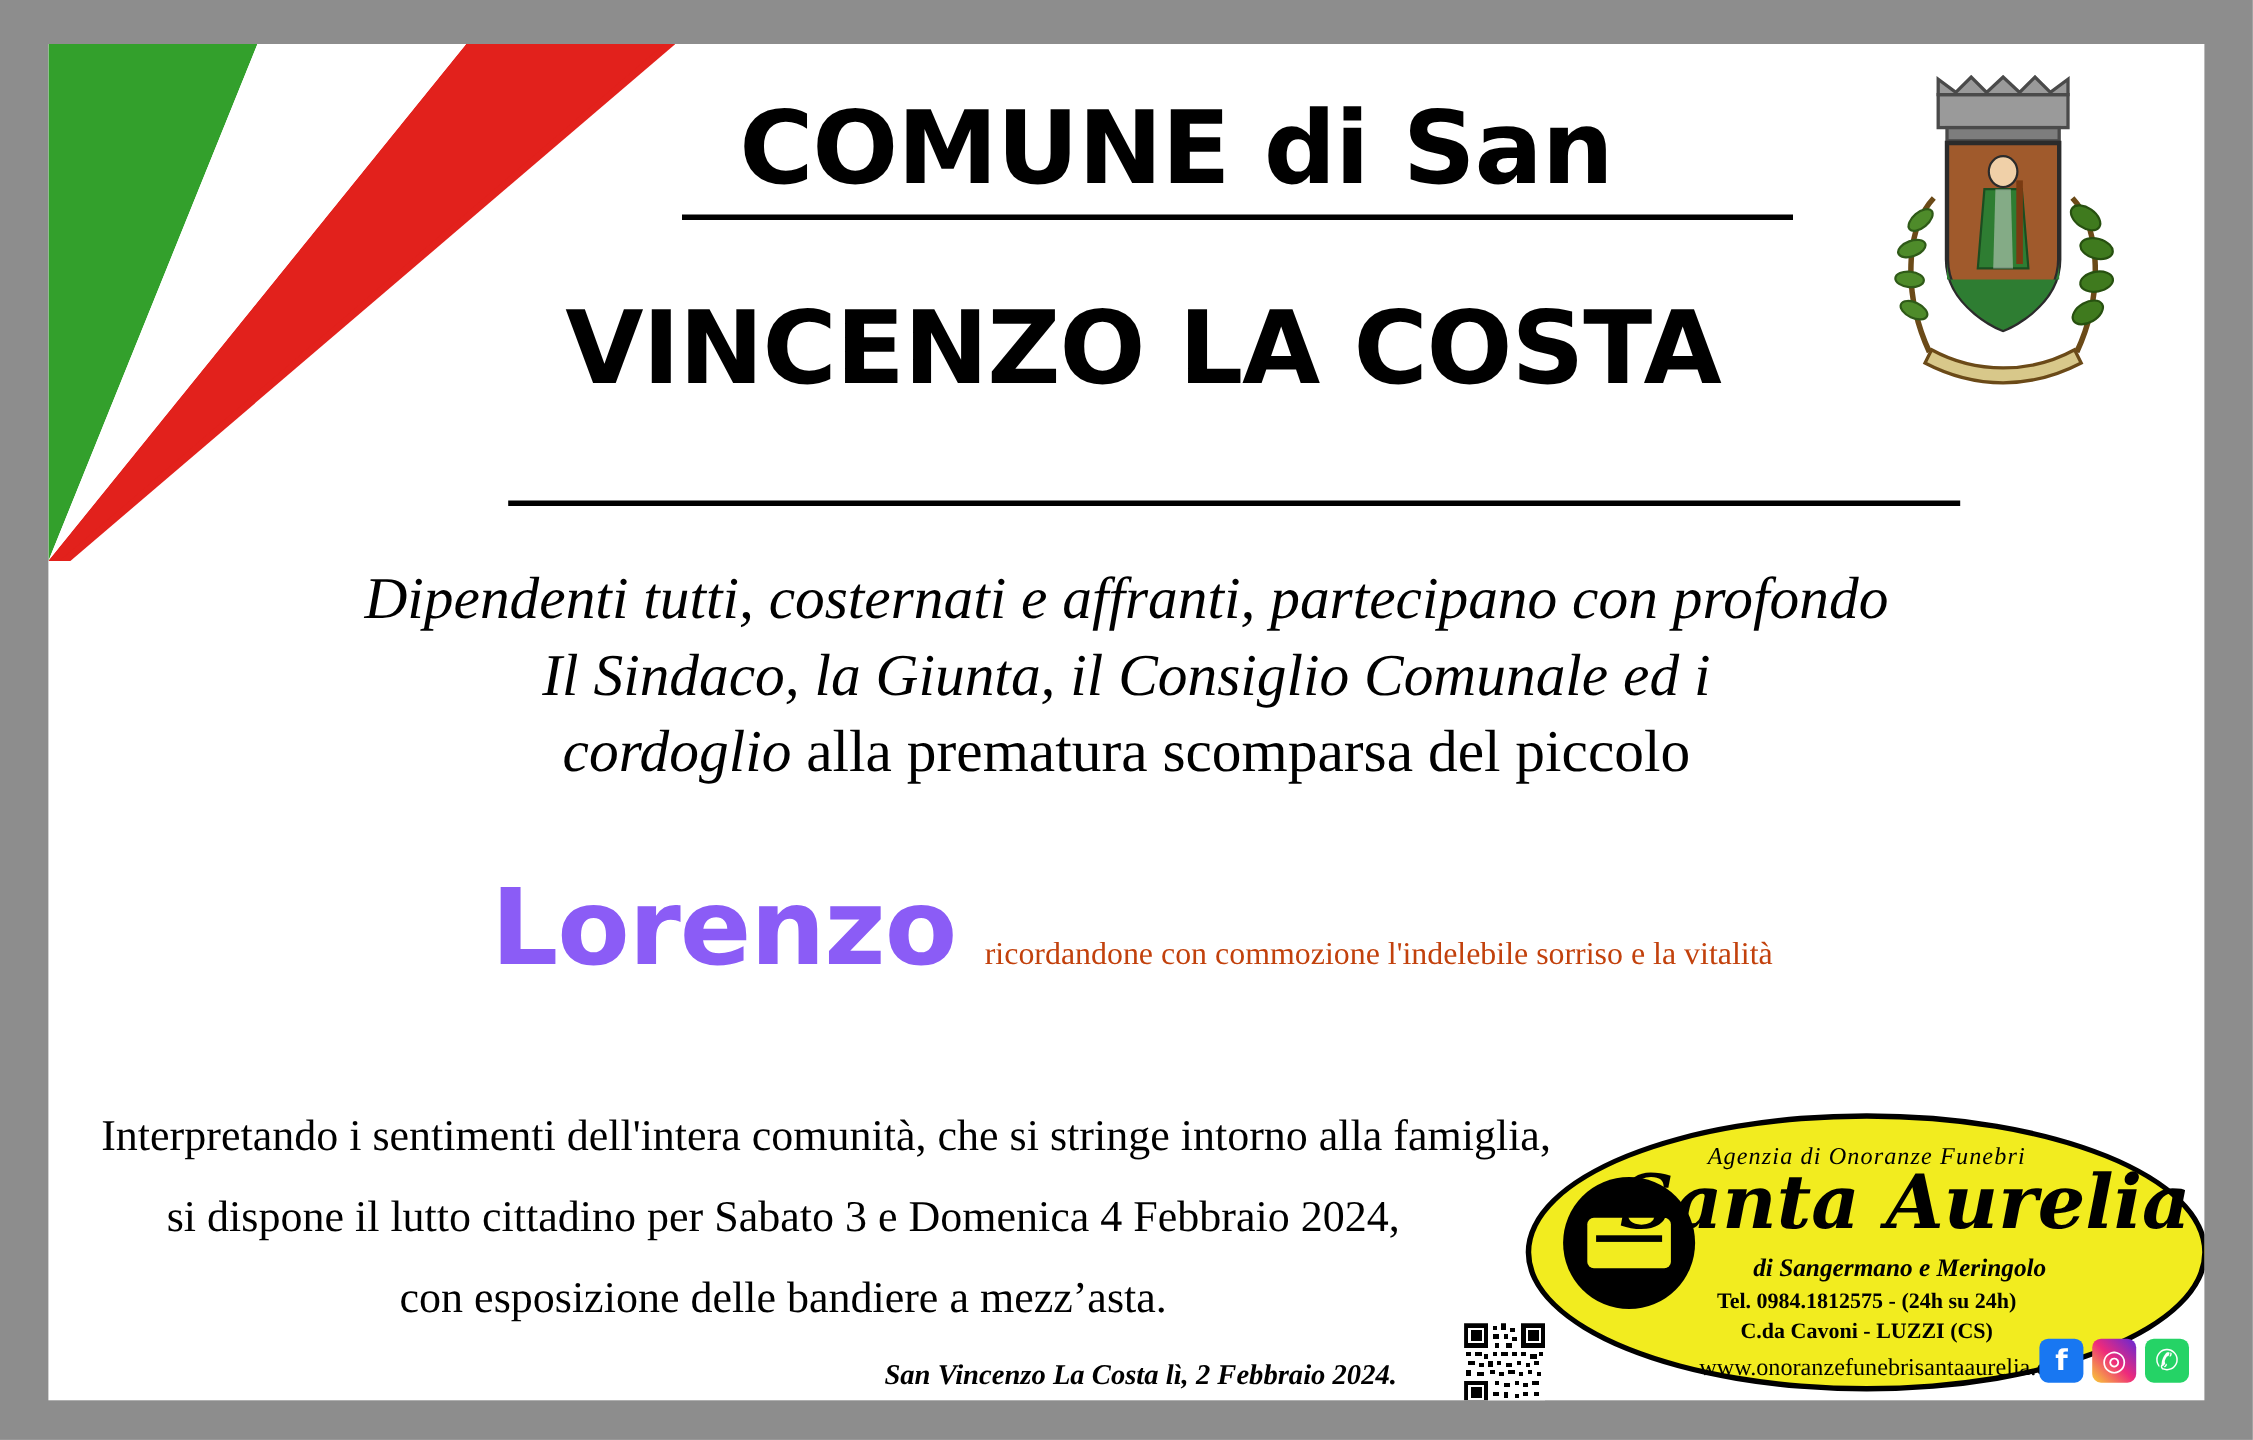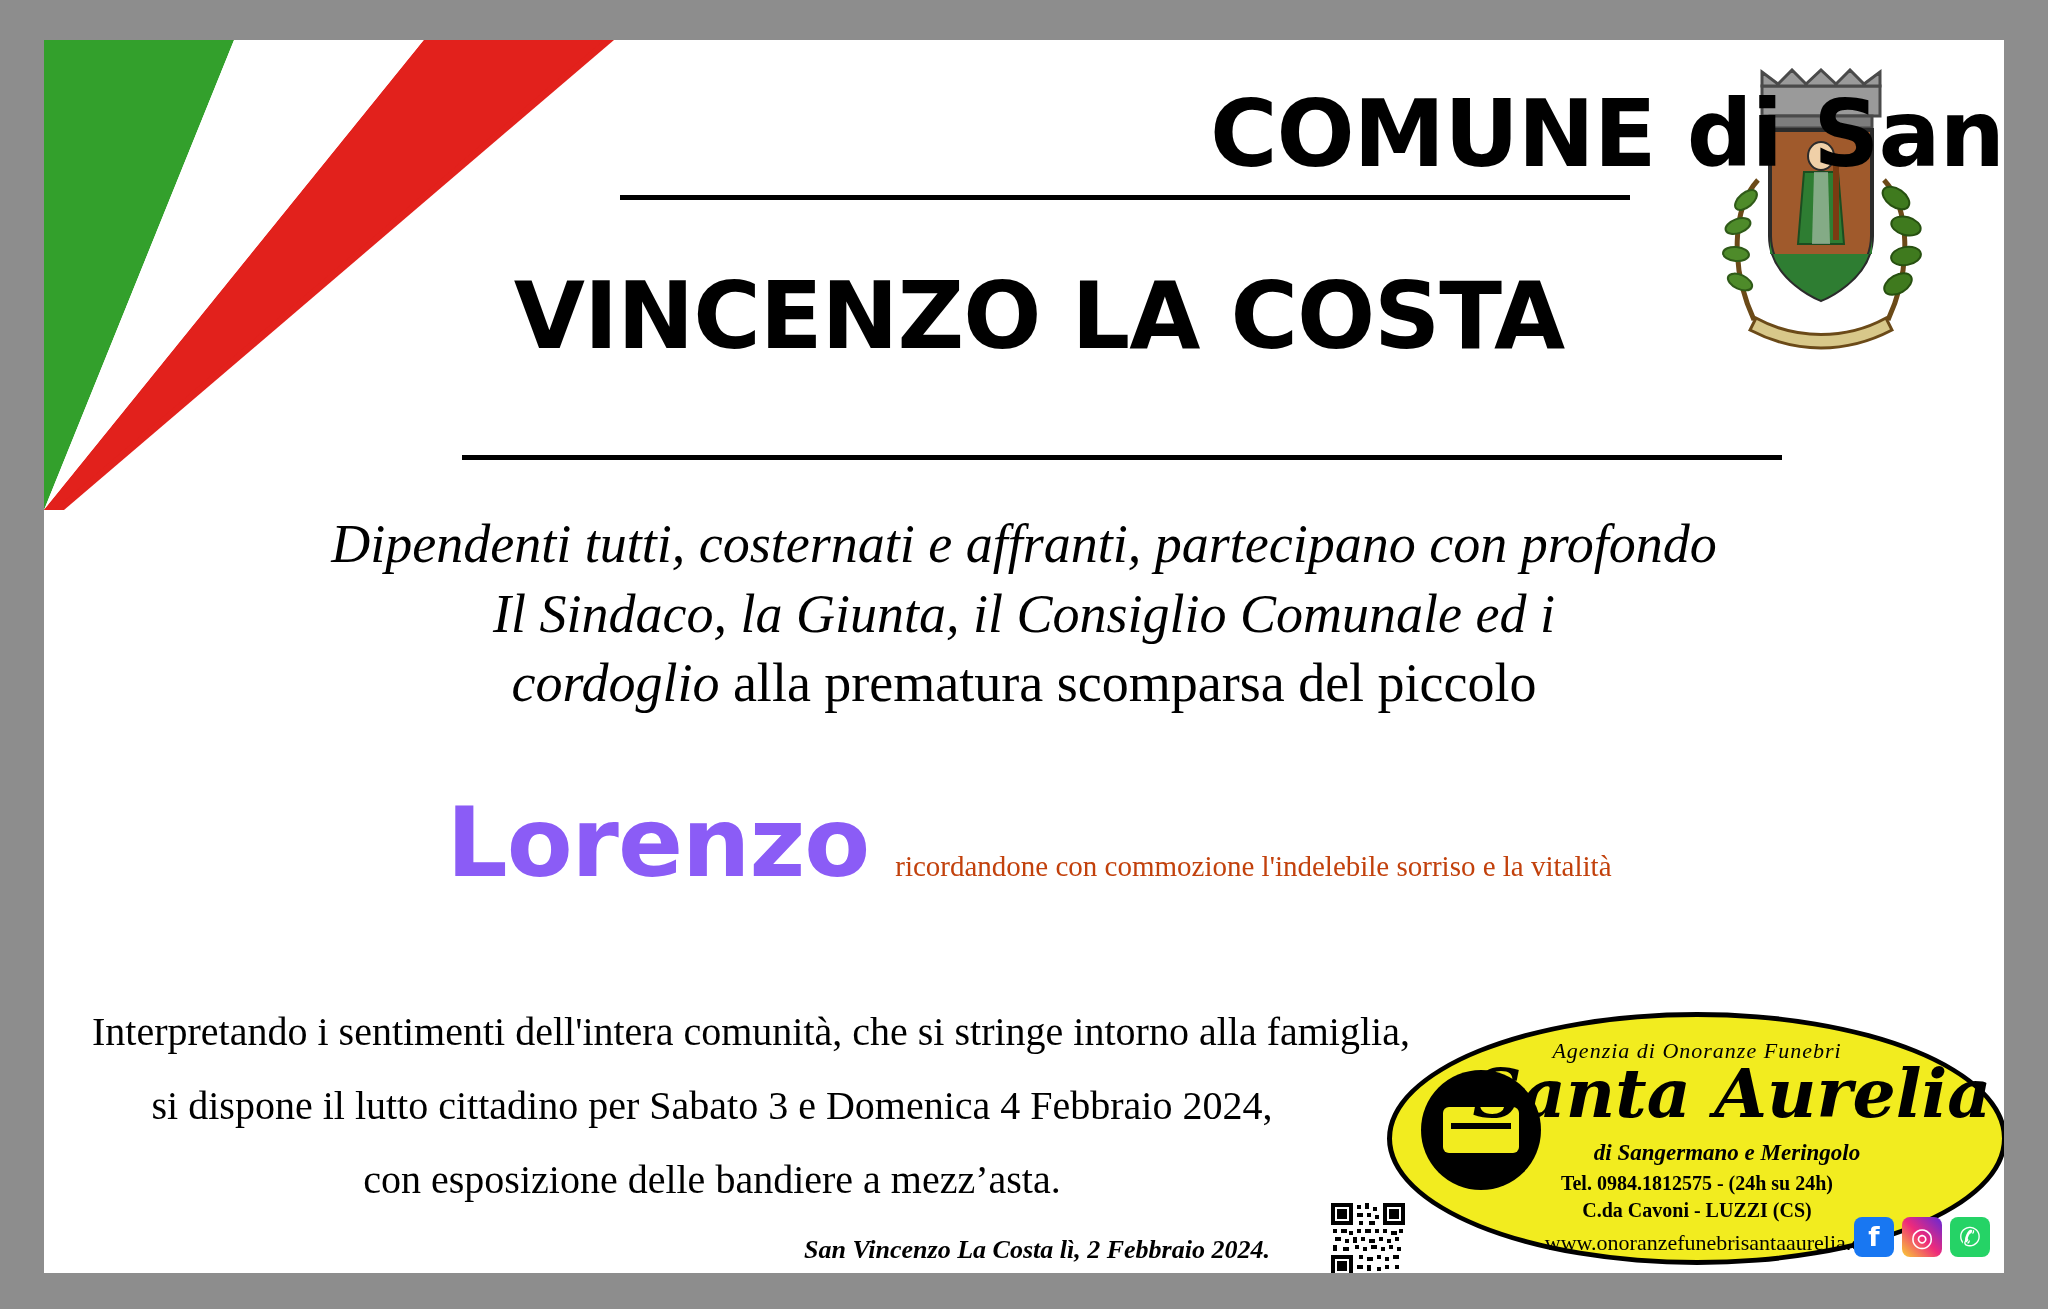--- a/index.html
+++ b/index.html
@@ -65,21 +65,20 @@
     font-family: "DejaVu Sans", sans-serif;
     font-weight: bold;
     letter-spacing: -1px;
     color: #000;
     line-height: 1.02;
     display: block;
   }
   .head-line-1 {
     font-size: 92px;
     padding-left: 90px;
-    text-align: right;
   }
   .head-line-2 {
     font-size: 92px;
     padding-left: 30px;
     margin-top: 88px;
   }
   .head-rule {
     position: absolute;
     height: 5px;
     background: #000;

